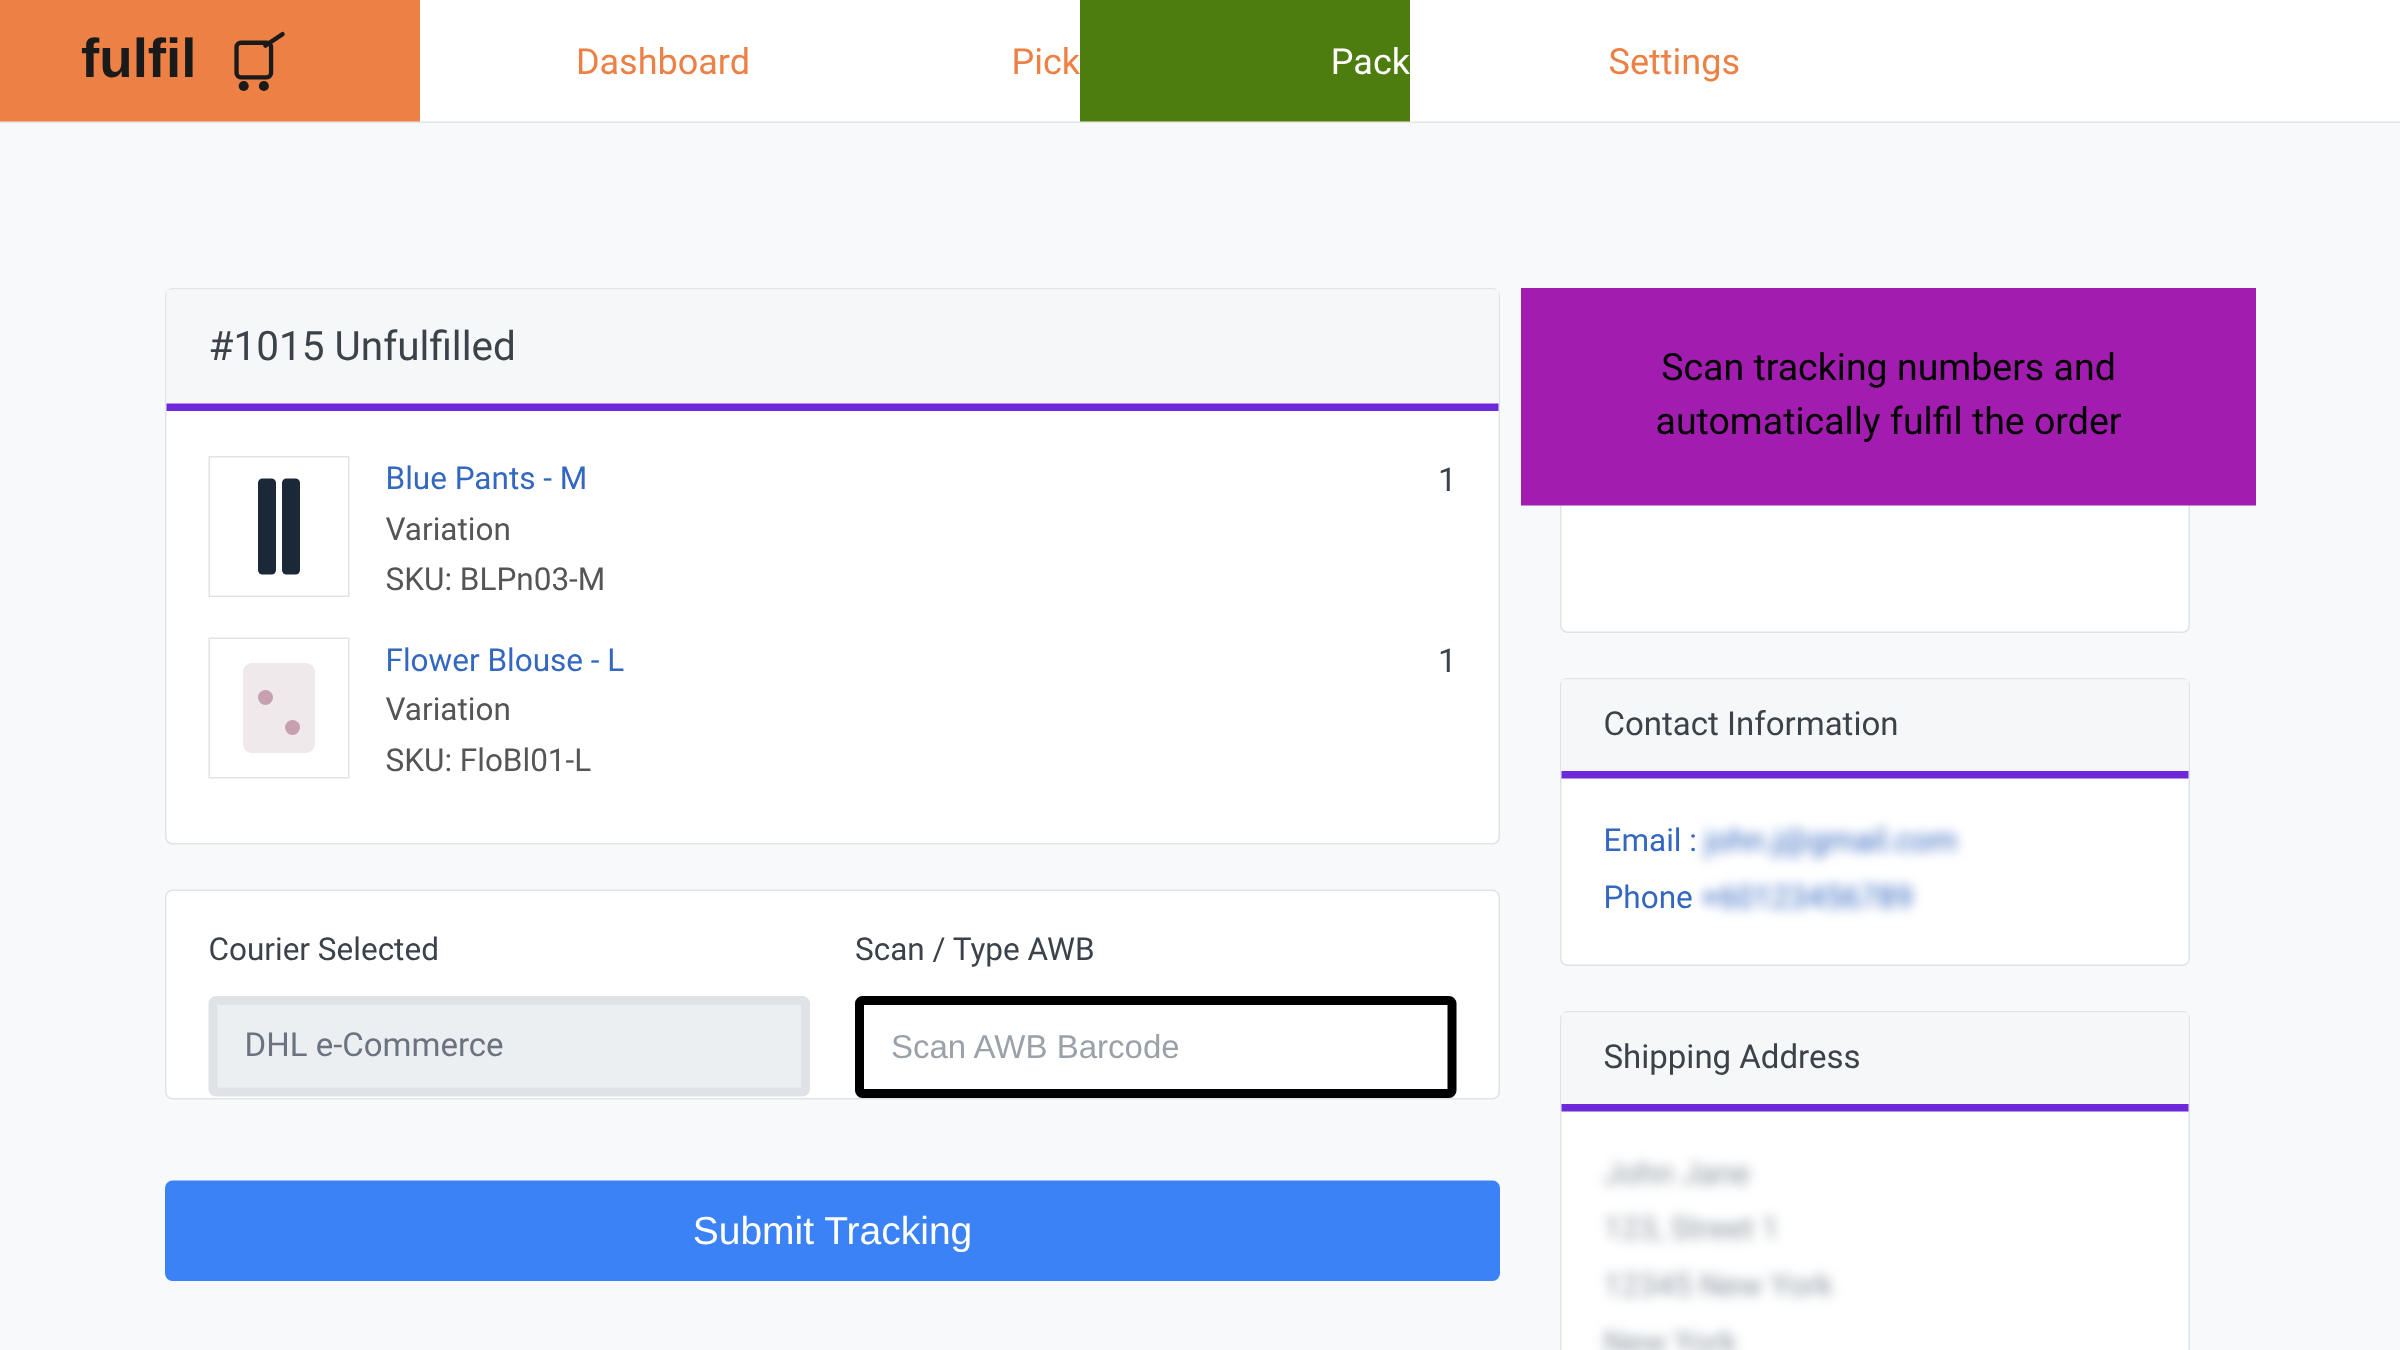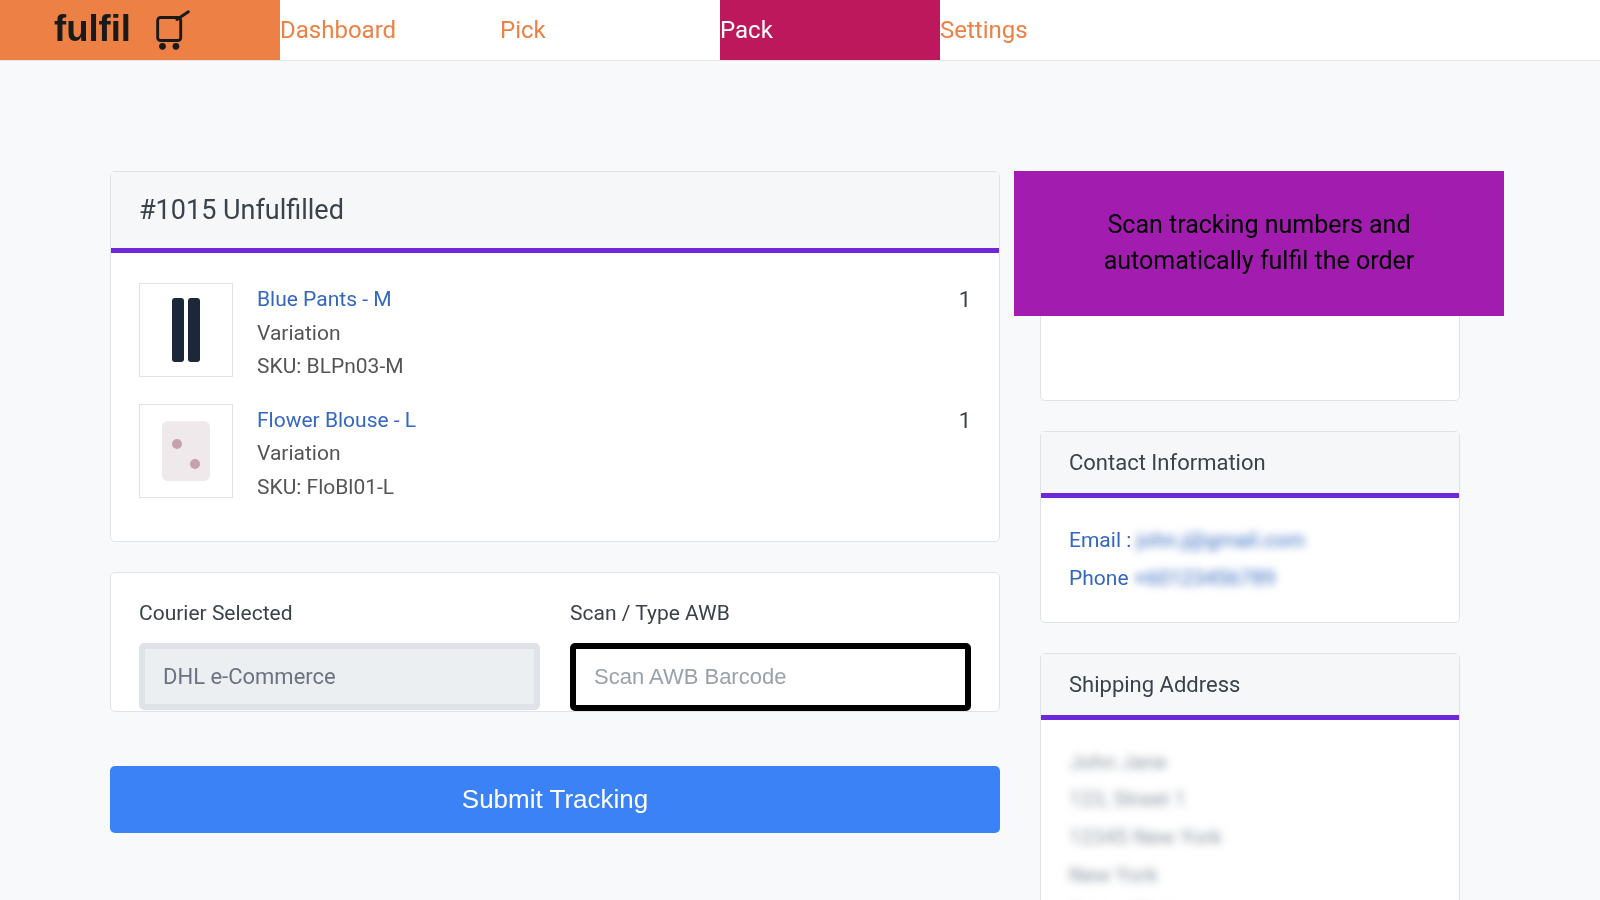--- a/index.html
+++ b/index.html
@@ -5,46 +5,46 @@
   * { box-sizing: border-box; margin: 0; padding: 0; }
   html, body { width: 1600px; height: 900px; overflow: hidden; }
   body {
     font-family: -apple-system, BlinkMacSystemFont, "Segoe UI", Roboto, "Helvetica Neue", Arial, sans-serif;
     background: #f8f9fa;
     color: #3b424a;
   }
 
   
   .nav {
-    height: 61px;
+    height: 82px;
     background: #ffffff;
     border-bottom: 1px solid #e5e5e5;
     display: flex;
     align-items: stretch;
   }
   .logo-cell {
     width: 280px;
     background: #ed8045;
     display: flex;
     align-items: center;
     justify-content: center;
   }
   .logo-svg { height: 48px; }
   .nav-item {
     flex: none;
     width: 220px;
     display: flex;
     align-items: center;
-    justify-content: flex-start;
+    justify-content: flex-end;
     font-size: 24px;
     color: #ed8045;
     cursor: pointer;
   }
   .nav-item.active {
-    background: #be185d;
+    background: #4d7c0f;
     color: #ffffff;
   }
 
   
   .page {
     display: flex;
     padding: 110px 100px 0 110px;
     gap: 40px;
   }
   .left-col  { width: 890px; }

